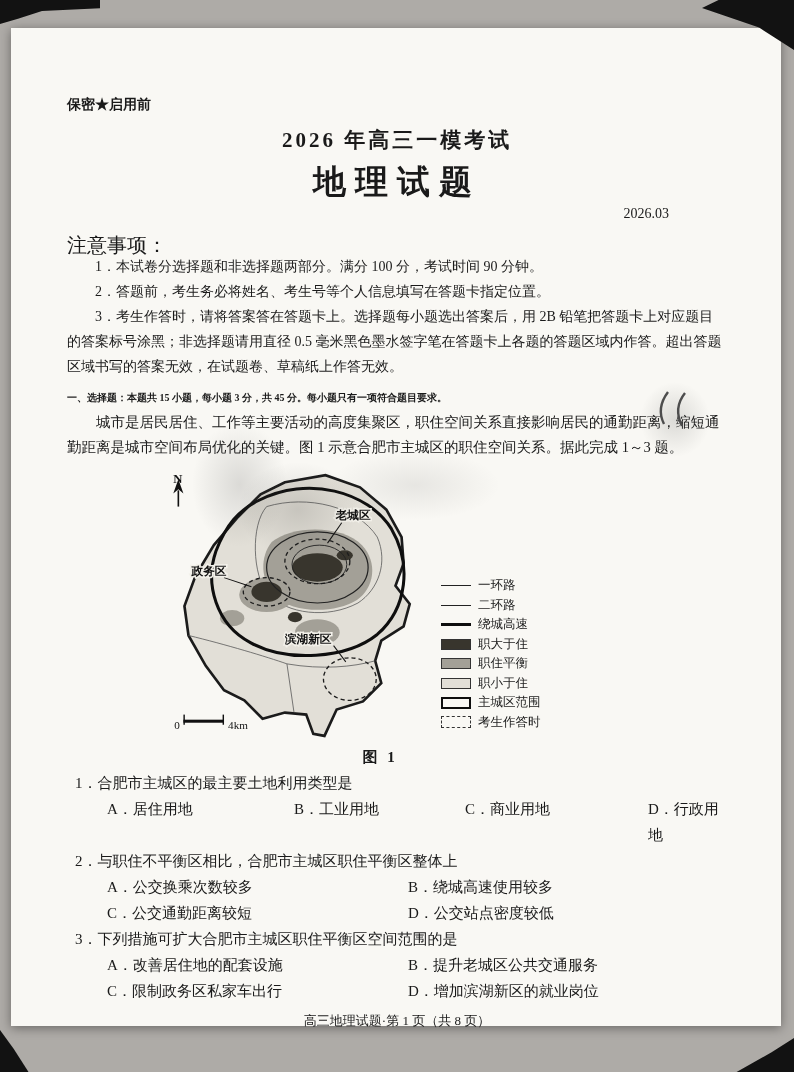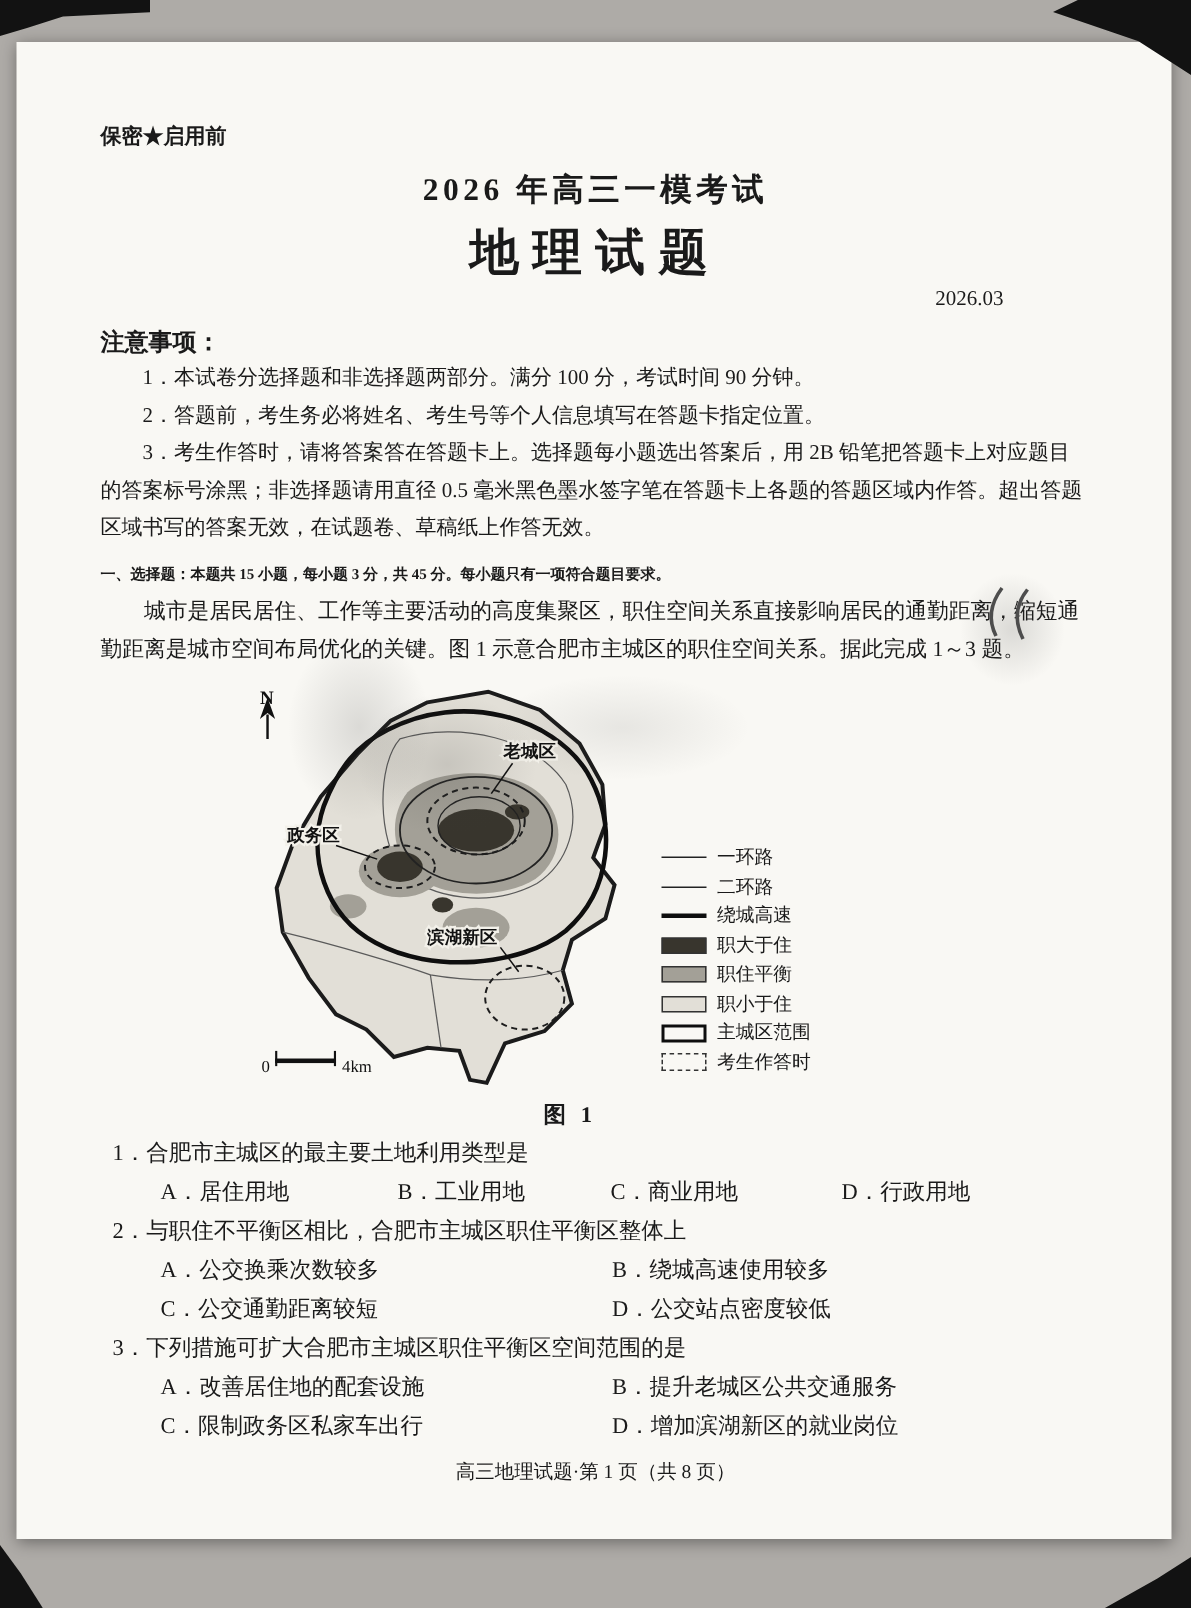--- a/index.html
+++ b/index.html
@@ -5,27 +5,27 @@
   html,body { margin:0; padding:0; background:#4a4a4a; }
   .page {
     position:relative; width:794px; height:1072px; margin:0 auto;
     background:#aeaba7; overflow:hidden;
     font-family:"Liberation Serif","DejaVu Serif",serif; color:#1a1a1a;
   }
   .paper {
     position:absolute; left:11px; top:28px; width:770px; height:998px;
     background:#f9f8f4; box-shadow:0 2px 10px rgba(0,0,0,.4);
   }
-  .content { position:relative; padding:54px 54px 0 56px; }
+  .content { position:relative; padding:68px 54px 0 56px; }
 
   .secret { font-size:14px; font-weight:bold; height:20px; }
   .exam-title { text-align:center; font-size:21px; font-weight:bold; margin-top:10px; height:28px; letter-spacing:3px; }
   .subject-title { text-align:center; font-size:33px; font-weight:bold; margin-top:6px; height:42px; letter-spacing:9px; }
   .date-line { text-align:right; padding-right:58px; font-size:14px; margin-top:4px; height:20px; }
-  .notice-heading { font-size:16px; font-weight:bold; margin-top:6px; height:22px; }
+  .notice-heading { font-size:20px; font-weight:normal; margin-top:6px; height:22px; }
   .note { font-size:14px; line-height:25px; text-indent:2em; margin:0; }
   .section-heading { font-size:10px; font-weight:bold; margin-top:6px; line-height:25px; }
   .intro { font-size:14.5px; line-height:25px; text-indent:2em; margin:0; }
 
   .figure-row { display:flex; margin-left:98px; margin-top:6px; height:276px; }
   svg.map { width:254px; height:276px; display:block; }
   .legend { margin-left:22px; margin-top:110px; }
   .legend-item { display:flex; align-items:center; height:19.5px; font-size:12.5px; white-space:nowrap; }
   .sym { width:30px; margin-right:7px; display:inline-block; box-sizing:border-box; flex:none; }
   .sym-line-1 { border-top:1px solid #222; height:0; }
@@ -35,21 +35,21 @@
   .sym-dark  { background:#38352d; }
   .sym-mid   { background:#a3a097; }
   .sym-light { background:#e2dfd7; }
   .sym-outline-bold { height:12px; border:2.4px solid #0e0e0e; background:#f9f8f4; }
   .sym-outline-dotted { height:12px; border:1.4px dashed #333; background:#f9f8f4; }
 
   .fig-caption { width:430px; margin:6px 0 0 98px; height:22px; text-align:center; font-size:15px; font-weight:bold; letter-spacing:3px; }
 
   .question { font-size:15px; line-height:26px; }
   .q-stem { padding-left:8px; }
-  .opts4 { display:grid; grid-template-columns:158px 142px 154px 1fr; padding-left:40px; }
+  .opts4 { display:grid; grid-template-columns:158px 142px 154px 1fr; padding-left:40px;gap:29px; }
   .opts2 { display:grid; grid-template-columns:301px 1fr; padding-left:40px; }
 
   .footer { text-align:center; font-size:13px; margin-top:8px; }
 
   
   .artifact { position:absolute; background:#121212; z-index:5; }
   .art-tl { left:0; top:0; width:100px; height:24px;
     clip-path:polygon(0 0,100% 0,100% 34%,42% 46%,18% 78%,0 100%); }
   .art-tr { right:0; top:0; width:92px; height:50px;
     clip-path:polygon(18% 0,100% 0,100% 100%,62% 55%,0 16%); }

